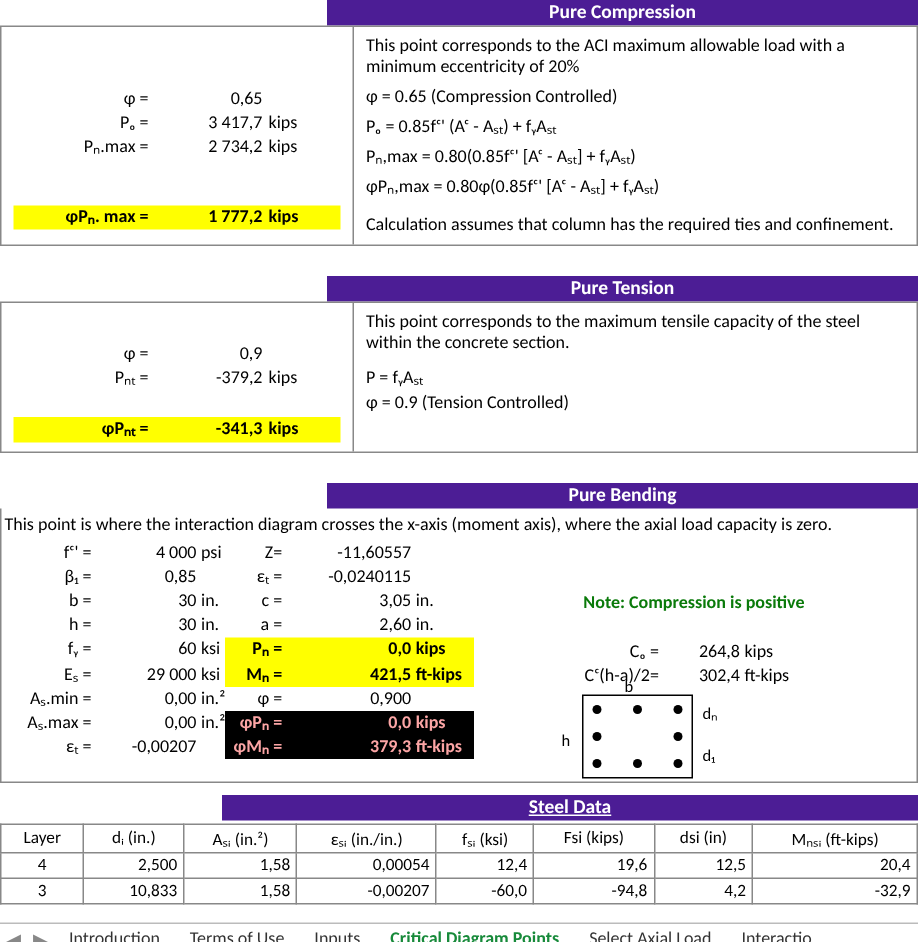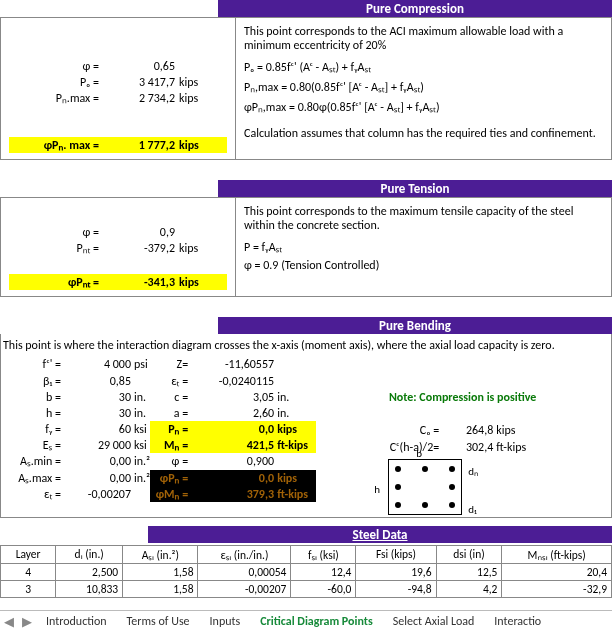--- a/index.html
+++ b/index.html
@@ -5,21 +5,21 @@
   html,body{margin:0;padding:0;font-family:Calibri,Arial,sans-serif;font-size:12px;color:#000;background:#fff;width:612px;}
   .section-title{background:#4c1d95;color:#fff;text-align:center;font-weight:bold;padding:1px 0;font-size:13px;}
   .outer{display:flex;border:1px solid #888;}
   .outer .left-col{width:218px;padding:6px 8px;border-right:1px solid #888;}
   .outer .right-col{flex:1;padding:6px 8px;}
   .kvrow{display:flex;align-items:center;line-height:1.35;}
   .kvrow .lbl{width:90px;text-align:right;padding-right:6px;}
   .kvrow .val{width:70px;text-align:right;}
   .kvrow .unit{padding-left:4px;width:40px;text-align:left;}
   .hl-yellow{background:#ffff00;}
-  .hl-black{background:#000;color:#a16207;font-weight:bold;}
+  .hl-black{background:#000;color:#fca5a5;font-weight:bold;}
   .hl-yellow.bold, .bold{font-weight:bold;}
   .pad-bottom{margin-bottom:6px;}
   .formula{margin:3px 0;font-size:12px;}
   .spacer{height:20px;}
   .pbwrap{padding:4px 2px 2px 2px;}
   .pb-intro{margin-bottom:4px;}
   .pb-cols{display:flex;}
   .pb-col1{width:148px;}
   .pb-col2{width:168px;}
   .pb-col3{width:296px;}
@@ -72,20 +72,21 @@
       </div>
     <div style="height:30px;"></div>
     <div class="kvrow hl-yellow bold">
         <span class="lbl">φPₙ. max =</span>
         <span class="val">1 777,2</span>
         <span class="unit">kips</span>
       </div>
   </div>
   <div class="right-col">
     <div class="pad-bottom">This point corresponds to the ACI maximum allowable load with a minimum eccentricity of 20%</div>
+    <div class="formula">φ = 0.65 (Compression Controlled)</div>
     <div class="formula">Pₒ = 0.85fᶜ' (Aᶜ - Aₛₜ) + fᵧAₛₜ</div>
     <div class="formula">Pₙ,max = 0.80(0.85fᶜ' [Aᶜ - Aₛₜ] + fᵧAₛₜ)</div>
     <div class="formula">φPₙ,max = 0.80φ(0.85fᶜ' [Aᶜ - Aₛₜ] + fᵧAₛₜ)</div>
     <div style="height:8px;"></div>
     <div>Calculation assumes that column has the required ties and confinement.</div>
   </div>
 </div>
 
 <div class="spacer"></div>
 
@@ -223,21 +224,21 @@
         </div>
       <div class="c-row">
           <span class="lbl">Cᶜ(h-a)/2=</span>
           <span class="val">302,4</span>
           <span class="unit">ft-kips</span>
         </div>
       <div style="position:relative;">
         <span class="dlabel" style="left:100px;top:-12px;">b</span>
         <span class="dlabel" style="left:58px;top:24px;">h</span>
         <span class="dlabel" style="left:152px;top:4px;">dₙ</span>
-        <span class="dlabel" style="left:152px;top:44px;">d₁</span>
+        <span class="dlabel" style="left:152px;top:34px;">d₁</span>
         <div class="diagram">
           <div class="dot" style="left:6px;top:6px;"></div>
             <div class="dot" style="left:33px;top:6px;"></div>
             <div class="dot" style="left:60px;top:6px;"></div>
           <div class="dot" style="left:6px;top:24px;"></div>
             <div class="dot" style="left:60px;top:24px;"></div>
           <div class="dot" style="left:6px;top:42px;"></div>
             <div class="dot" style="left:33px;top:42px;"></div>
             <div class="dot" style="left:60px;top:42px;"></div>
         </div>

